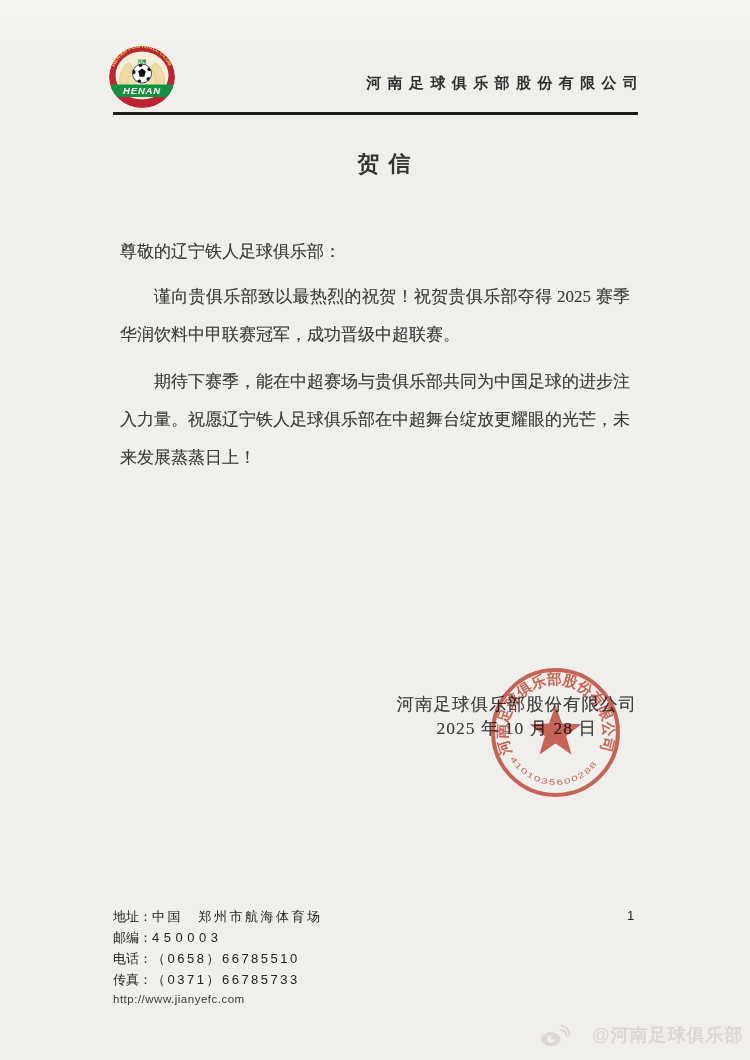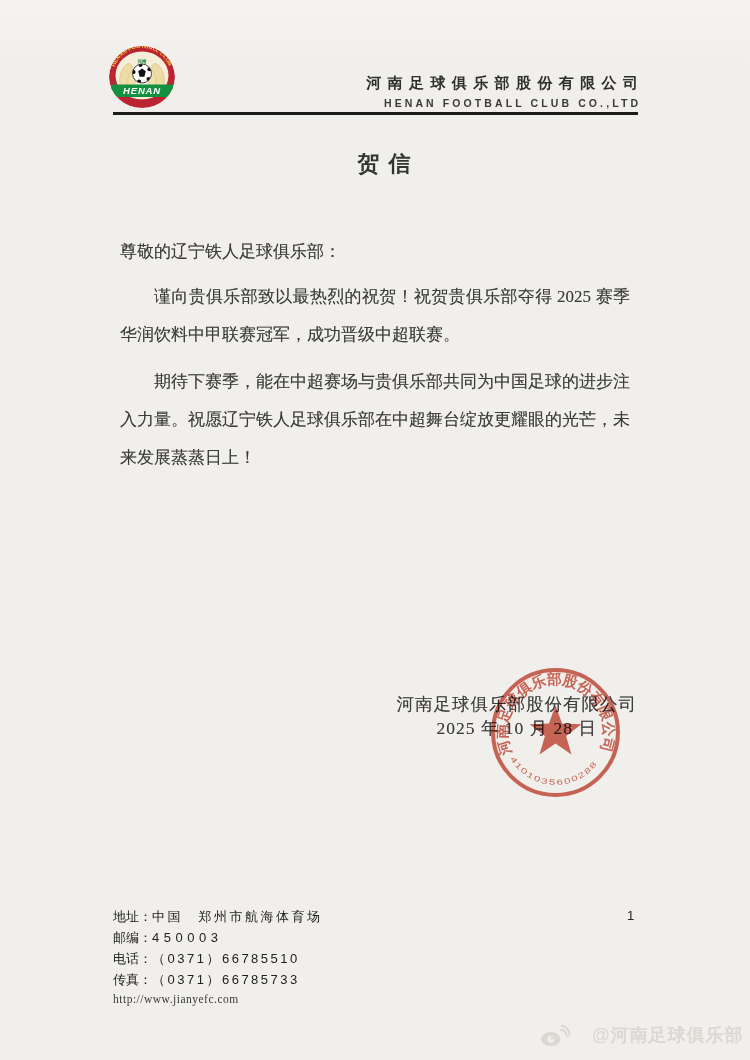--- a/index.html
+++ b/index.html
@@ -36,21 +36,21 @@
     text-shadow:0 0 .5px rgba(60,60,60,.45);
   }
   .sign .date{text-align:center;}
   .stamp{position:absolute;left:485px;top:662px;width:141px;height:141px;z-index:2;
     mix-blend-mode:multiply;opacity:.85;}
   
   .footer{position:absolute;left:113px;top:906px;color:#222;}
   .footer .row{font-size:13px;font-weight:normal;line-height:21px;white-space:nowrap;}
   .footer .row .val{letter-spacing:2.5px;}
   .footer .row.postal .val{letter-spacing:4.5px;}
-  .footer .url{font-family:Liberation Serif, serif;
+  .footer .url{font-family:Liberation Sans, sans-serif;
     font-size:11.5px;font-weight:normal;color:#3a3a3a;letter-spacing:.5px;margin-top:3px;}
   .page-number{position:absolute;left:627px;top:908px;font-size:13px;color:#222;}
   
   .watermark{position:absolute;left:540px;top:1022px;display:flex;align-items:center;gap:22px;
     color:#dbd7d3;font-size:18px;font-weight:bold;letter-spacing:1px;white-space:nowrap;}
 </style>
 </head>
 <body>
 
 <div class="page">
@@ -90,21 +90,20 @@
         <textPath href="#logoArc" startOffset="0" textLength="70" lengthAdjust="spacingAndGlyphs">HENAN FOOTBALL CLUB</textPath>
       </text>
       <rect x="4" y="39.5" width="62" height="12.5" fill="#149140"></rect>
       <text x="35" y="49.3" text-anchor="middle" font-size="9.5" font-weight="bold" font-style="italic" fill="#ffffff" letter-spacing="0.8">HENAN</text>
       <text x="35" y="57.3" text-anchor="middle" font-size="3.2" fill="#bb2531">1994</text>
     </g>
   </svg>
 
   <div class="company">
     <div class="cn">河南足球俱乐部股份有限公司</div>
-    <div class="en">HENAN FOOTBALL CLUB CO.,LTD</div>
   </div>
 
   <div class="rule"></div>
 
   <h1 class="title">贺信</h1>
 
   <div class="body">
     <p class="salutation">尊敬的辽宁铁人足球俱乐部：</p>
     <p class="para">谨向贵俱乐部致以最热烈的祝贺！祝贺贵俱乐部夺得 2025 赛季华润饮料中甲联赛冠军，成功晋级中超联赛。</p>
     <p class="para para-3">期待下赛季，能在中超赛场与贵俱乐部共同为中国足球的进步注入力量。祝愿辽宁铁人足球俱乐部在中超舞台绽放更耀眼的光芒，未来发展蒸蒸日上！</p>
@@ -126,21 +125,21 @@
       <textPath href="#sealTop" startOffset="0" textLength="190" lengthAdjust="spacingAndGlyphs">河南足球俱乐部股份有限公司</textPath>
     </text>
     <text font-size="7.5" fill="#c9503e" letter-spacing="1">
       <textPath href="#sealBottom" startOffset="0" textLength="103" lengthAdjust="spacingAndGlyphs">4101035600288</textPath>
     </text>
   </svg>
 
   <div class="footer">
     <div class="row"><span class="lbl">地址：</span><span class="val">中国　郑州市航海体育场</span></div>
     <div class="row postal"><span class="lbl">邮编：</span><span class="val">450003</span></div>
-    <div class="row"><span class="lbl">电话：</span><span class="val">（0371）66785510</span></div>
+    <div class="row"><span class="lbl">电话：</span><span class="val">（0658）66785510</span></div>
     <div class="row"><span class="lbl">传真：</span><span class="val">（0371）66785733</span></div>
     <div class="url">http://www.jianyefc.com</div>
   </div>
 
   <div class="page-number">1</div>
 
   <div class="watermark">
     <svg width="30" height="26" viewBox="0 0 36 30">
       <g fill="none" stroke="#dbd7d3" stroke-width="2.4" stroke-linecap="round">
         <path d="M25 9 a7 7 0 0 1 7 7"></path>

